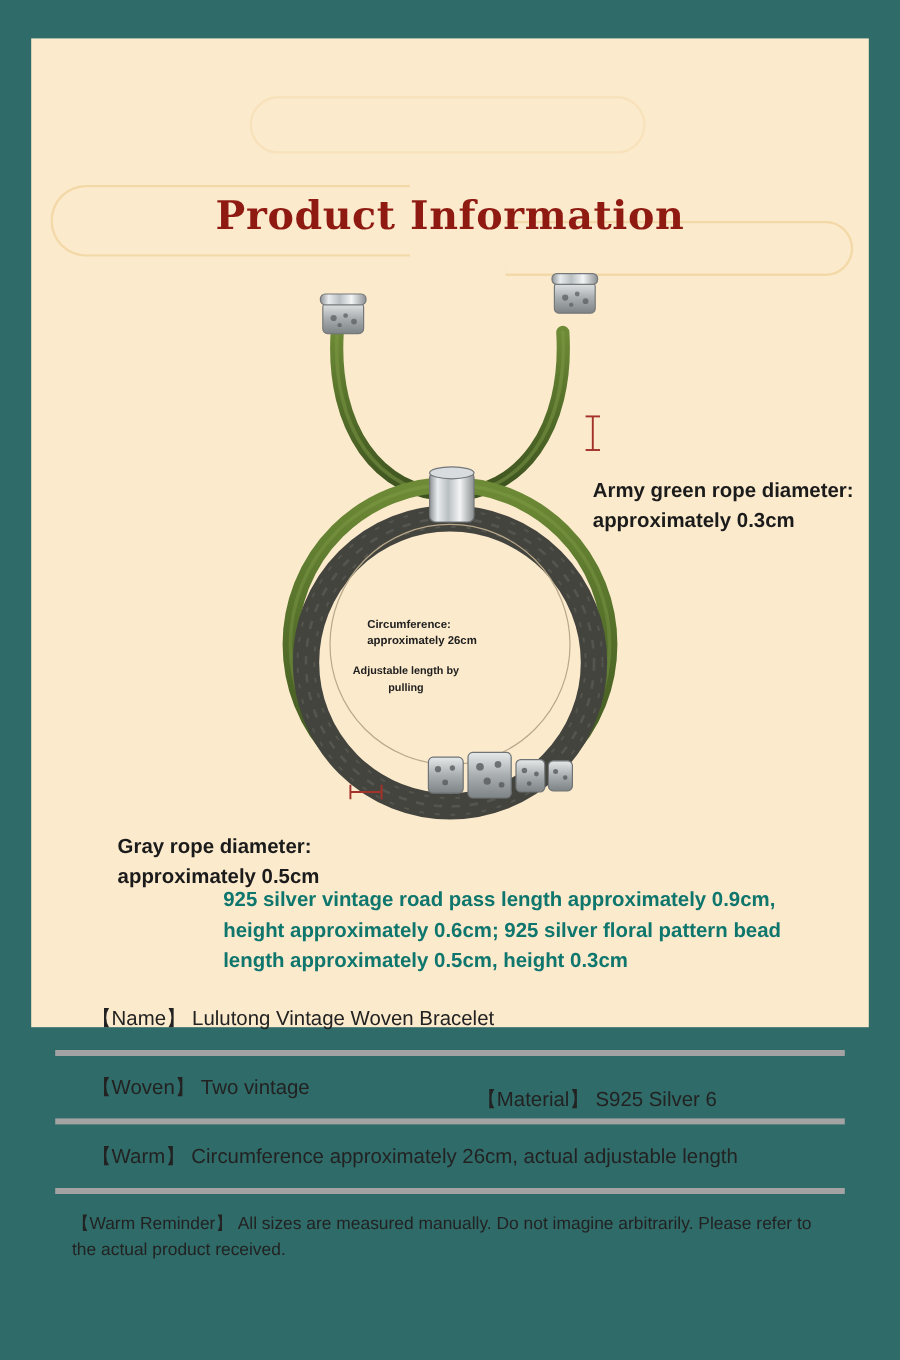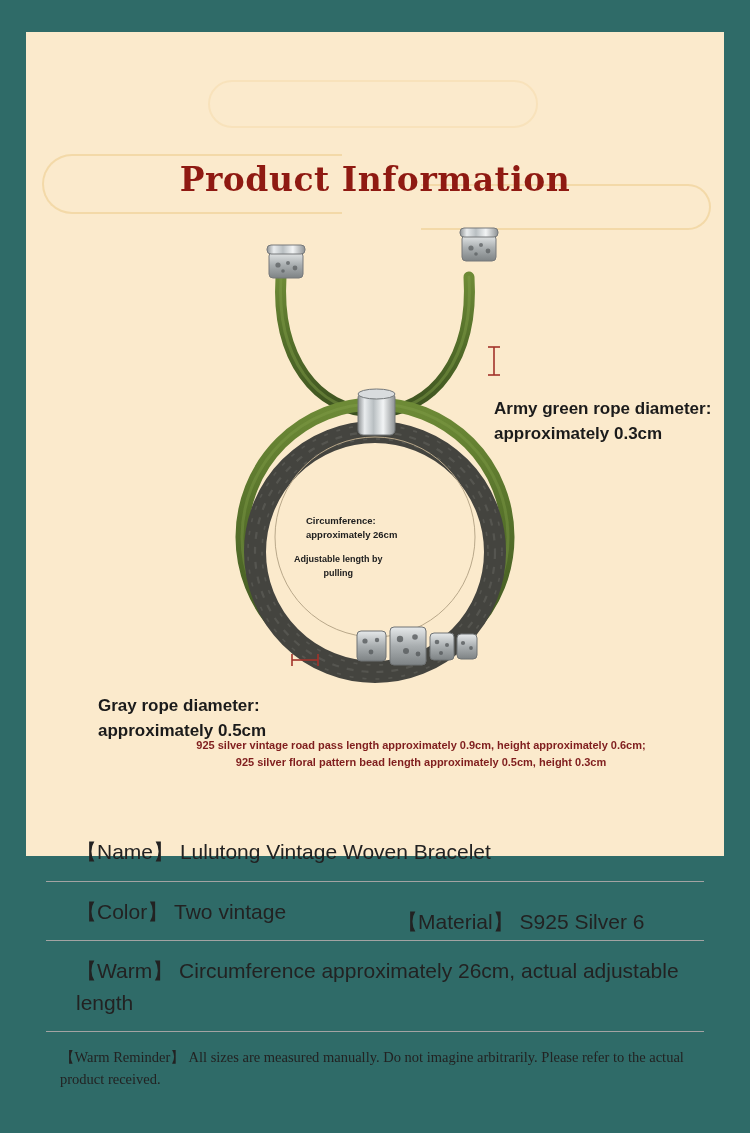--- a/index.html
+++ b/index.html
@@ -77,54 +77,52 @@
     font-weight: bold;
     color: #202020;
     line-height: 1.5;
     text-align: center;
   }
 
   .silver-note {
     position: absolute;
     left: 160px; top: 530px;
     width: 470px;
-    font-size: 11px;
-    font-weight: bold;
-    color: #7f1d1d;
-    line-height: 1.5;
-    text-align: center;
+    font-size: 17px;
+    font-weight: bold;
+    color: #0f766e;
+    line-height: 1.5;
   }
 
   
   .specs {
     position: absolute;
     left: 20px; top: 790px;
     width: 658px;
   }
   .spec-row {
     position: relative;
-    border-bottom: 1px solid #a3a3a3;
+    border-bottom: 5px solid #a3a3a3;
     padding: 14px 0 13px 30px;
-    font-size: 21px;
+    font-size: 17px;
     color: #222;
     line-height: 1.5;
     min-height: 52px;
   }
   .spec-row:last-child { border-bottom: none; }
   .spec-key { font-weight: normal; }
   .spec-inline {
     position: absolute;
     left: 351px; top: 14px; margin-top: 10px;
   }
   .reminder {
     padding: 14px 4px 0 14px;
     font-size: 14.5px;
     color: #222;
     line-height: 1.55;
-    font-family: Liberation Serif, serif;
   }
 </style>
 </head>
 <body>
 
 <div class="page">
 
   <div class="title-wrap">
     <div class="deco-line deco-3"></div>
     <div class="deco-line deco-1"></div>
@@ -254,21 +252,21 @@
   </div>
 
   <div class="specs">
 
     <div class="spec-row">
       <span class="spec-key">【Name】</span>
       <span>Lulutong Vintage Woven Bracelet</span>
     </div>
 
     <div class="spec-row">
-      <span class="spec-key">【Color】</span>
+      <span class="spec-key">【Woven】</span>
       <span>Two vintage</span>
       <span class="spec-inline">
         <span class="spec-key">【Material】</span>
         <span>S925 Silver 6</span>
       </span>
     </div>
 
     <div class="spec-row">
       <span class="spec-key">【Warm】</span>
       <span>Circumference approximately 26cm, actual adjustable length</span>

